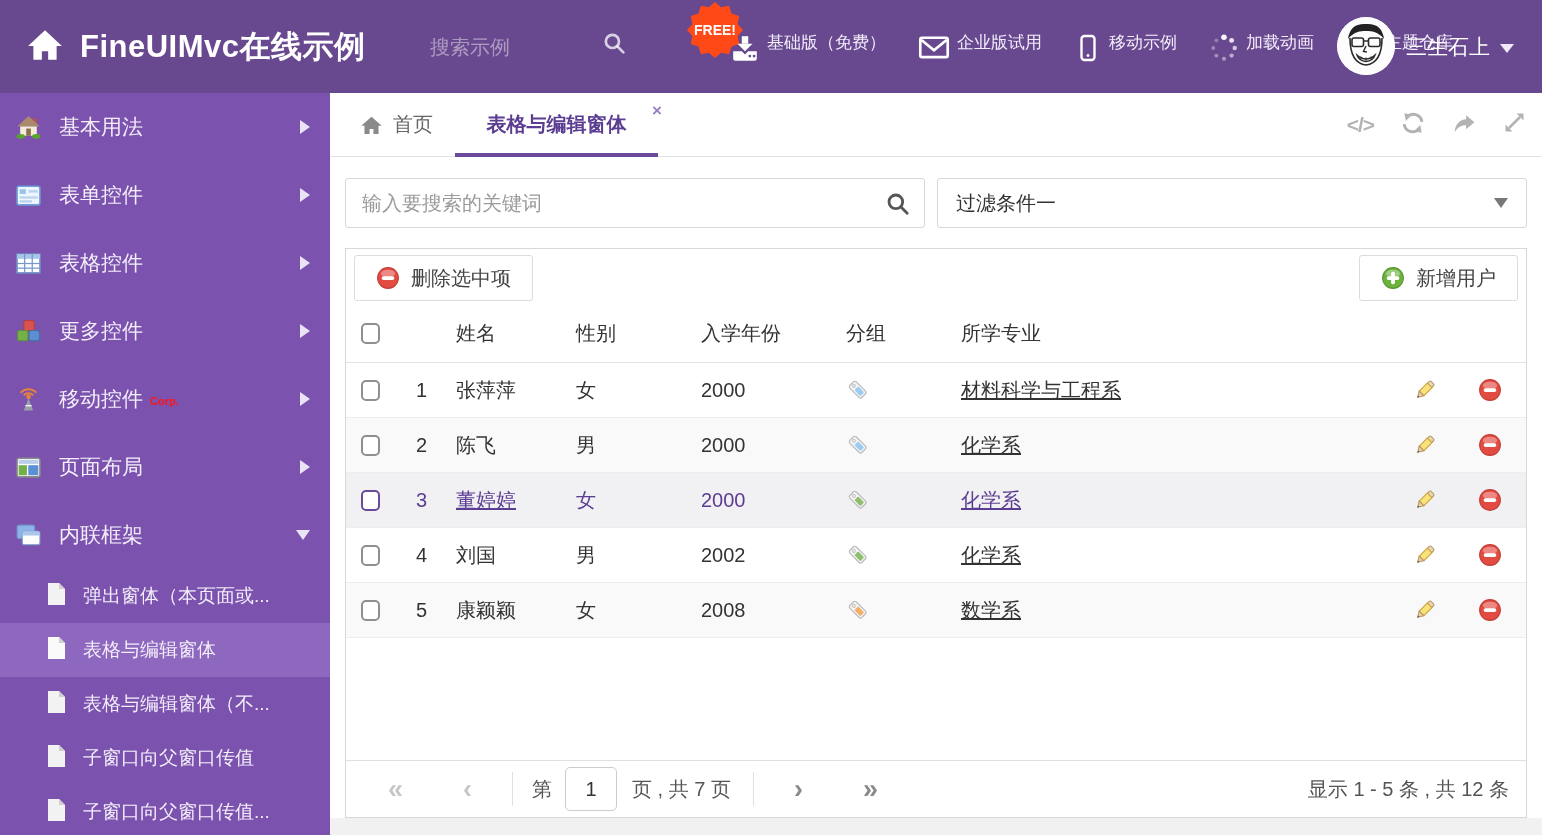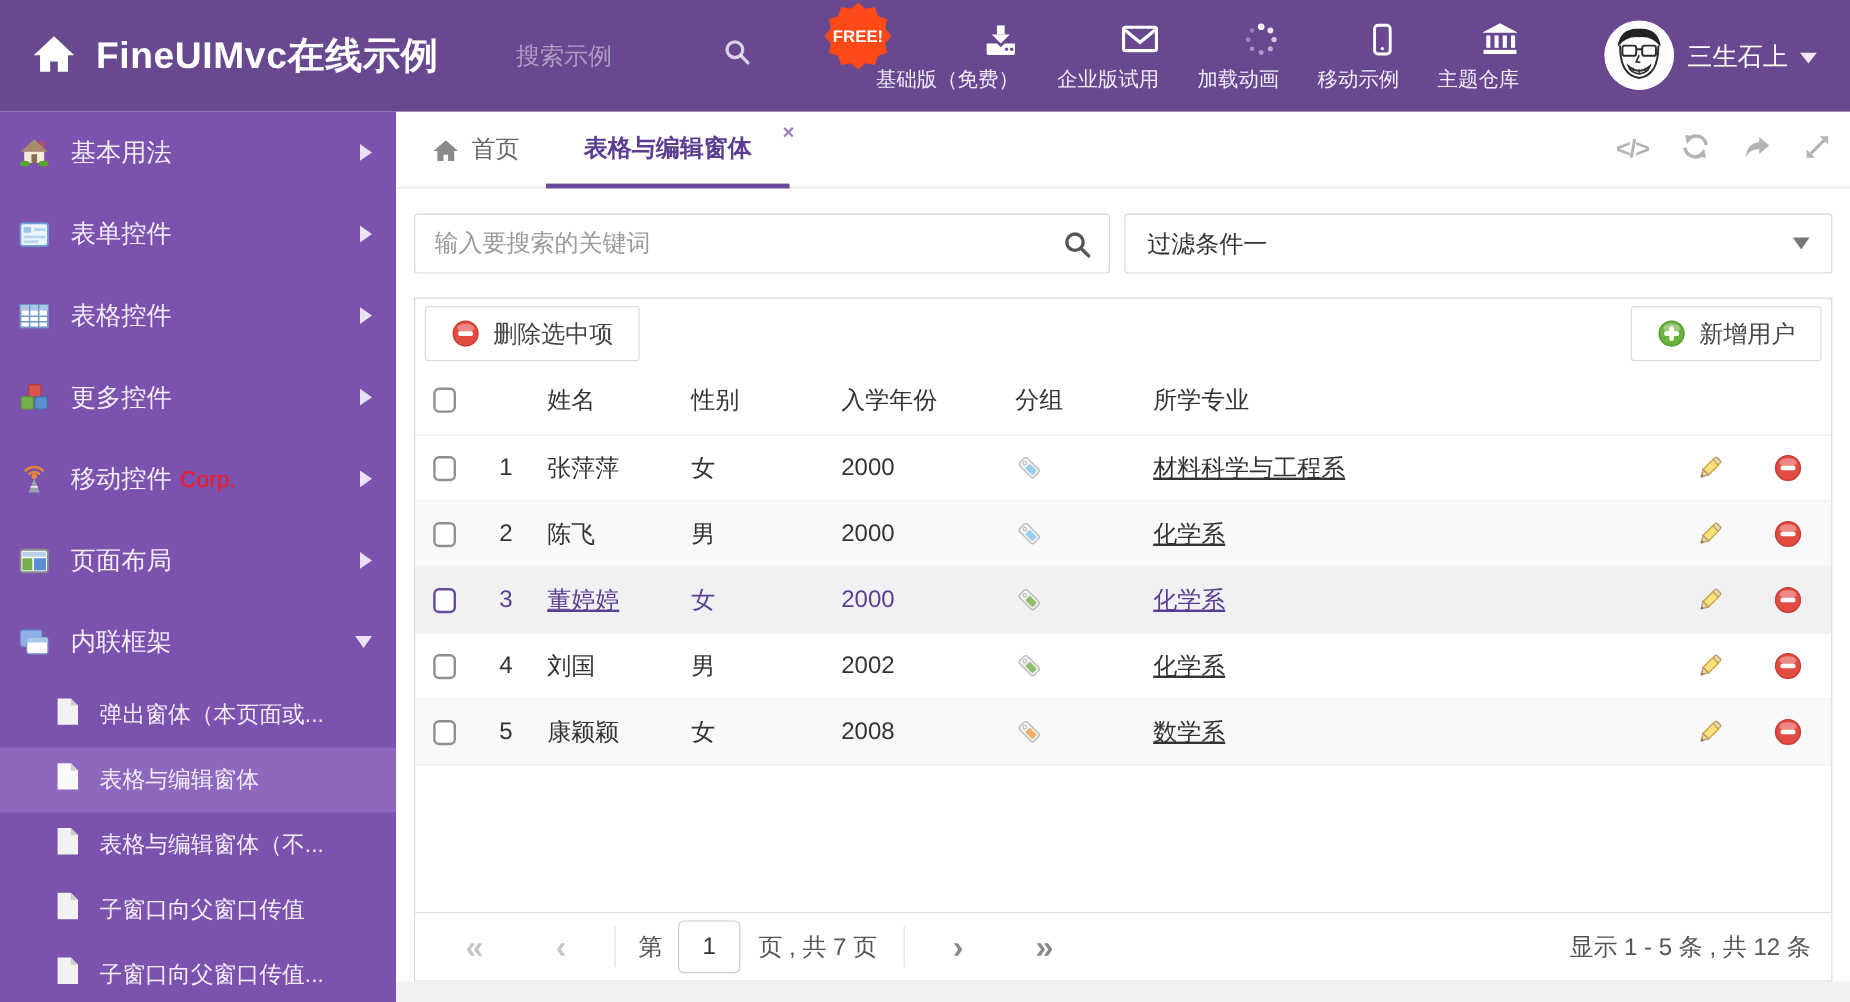--- a/index.html
+++ b/index.html
@@ -12,38 +12,38 @@
     background:#68498f; z-index:10; }
   .logo-home { position:absolute; left:26px; top:28px; }
   .logo-text { position:absolute; left:80px; top:26px; color:#fff; font-size:31px;
     font-weight:bold; letter-spacing:.5px; white-space:nowrap;text-align:right; }
   .hdr-search-input { position:absolute; left:430px; top:32px; width:160px; height:30px;
     background:transparent; border:none; outline:none; color:#fff; font-size:20px; font-family:inherit; }
   .hdr-search-input::placeholder { color:rgba(255,255,255,.45); }
   .hdr-mag { position:absolute; left:602px; top:31px; cursor:pointer; }
   .free-badge { position:absolute; left:687px; top:2px; width:56px; height:56px; }
   .hdr-nav { position:absolute; left:714px; top:0; height:93px; display:flex; align-items:center; }
-  .nav-item { display:flex; flex-direction:column; align-items:flex-end; gap:7px;
+  .nav-item { display:flex; flex-direction:row; align-items:flex-start; gap:7px;
     padding:0 16px; color:#f2ecfa; font-size:17px; cursor:pointer; white-space:nowrap; }
   .nav-item .nico { height:32px; display:flex; align-items:flex-end; }
   .avatar { position:absolute; left:1337px; top:17px; width:58px; height:58px; border-radius:50%;
     background:#fdfdfd; overflow:hidden; cursor:pointer; }
   .hdr-user { position:absolute; left:1406px; top:33px; display:flex; align-items:center; gap:10px;
     color:#fff; font-size:21px; cursor:pointer; }
   .tri-d-w { width:0; height:0; border-top:9px solid #efe9f8;
     border-left:7px solid transparent; border-right:7px solid transparent; margin-top:3px; }
 
   
   .sidebar { position:absolute; top:93px; left:0; width:330px; height:742px;
     background:#7b52ae; color:#f2edf9; }
   .side-item { height:68px; display:flex; align-items:center; padding:0 20px 0 15px;
     font-size:21px; cursor:pointer; }
   .side-item .sico { width:27px; height:27px; flex:0 0 27px; }
   .side-item .slbl { margin-left:17px; }
-  .corp-badge { color:#ff1515; font-size:19px; font-weight:normal; margin-left:7px; margin-top:4px; }
+  .corp-badge { color:#ff1515; font-size:11px; font-weight:bold; margin-left:7px; margin-top:4px; }
   .side-arrow { margin-left:auto; }
   .tri-r { width:0; height:0; border-left:10px solid #eae3f5;
     border-top:7px solid transparent; border-bottom:7px solid transparent; }
   .tri-d { width:0; height:0; border-top:10px solid #eae3f5;
     border-left:7px solid transparent; border-right:7px solid transparent; }
   .side-subitem { height:54px; display:flex; align-items:center; padding-left:46px;
     font-size:19px; cursor:pointer; }
   .side-subitem.active { background:#8d68be; }
   .side-subitem .flbl { margin-left:16px; white-space:nowrap; }
 
@@ -167,41 +167,41 @@
         <span class="nico">
           <svg width="32" height="30" viewBox="0 0 28 26" fill="none" stroke="#fff" stroke-width="2.3">
               <rect x="2" y="4" width="24" height="17" rx="1.5"></rect>
               <polyline points="3,6 14,15 25,6"></polyline>
             </svg>
         </span>
         <span>企业版试用</span>
       </div>
       <div class="nav-item">
         <span class="nico">
+          <svg width="28" height="30" viewBox="0 0 28 28" fill="none" stroke="#fff" stroke-width="2.4">
+              <rect x="7.5" y="2" width="13" height="24" rx="3"></rect>
+              <circle cx="14" cy="21.5" r="1.4" fill="#fff" stroke="none"></circle>
+            </svg>
+        </span>
+        <span>移动示例</span>
+      </div>
+      <div class="nav-item">
+        <span class="nico">
           <svg width="30" height="30" viewBox="0 0 28 28" fill="#fff">
               <circle cx="14" cy="4" r="2.6" opacity=".95"></circle>
               <circle cx="21.1" cy="6.9" r="2.3" opacity=".85"></circle>
               <circle cx="24" cy="14" r="2.1" opacity=".7"></circle>
               <circle cx="21.1" cy="21.1" r="2" opacity=".55"></circle>
               <circle cx="14" cy="24" r="1.9" opacity=".45"></circle>
               <circle cx="6.9" cy="21.1" r="1.8" opacity=".4"></circle>
               <circle cx="4" cy="14" r="1.8" opacity=".35"></circle>
               <circle cx="6.9" cy="6.9" r="1.8" opacity=".3"></circle>
             </svg>
         </span>
         <span>加载动画</span>
-      </div>
-      <div class="nav-item">
-        <span class="nico">
-          <svg width="28" height="30" viewBox="0 0 28 28" fill="none" stroke="#fff" stroke-width="2.4">
-              <rect x="7.5" y="2" width="13" height="24" rx="3"></rect>
-              <circle cx="14" cy="21.5" r="1.4" fill="#fff" stroke="none"></circle>
-            </svg>
-        </span>
-        <span>移动示例</span>
       </div>
       <div class="nav-item">
         <span class="nico">
           <svg width="32" height="30" viewBox="0 0 28 26" fill="#fff">
               <polygon points="14,1 27,8 1,8"></polygon>
               <rect x="4" y="10" width="3" height="9"></rect>
               <rect x="10" y="10" width="3" height="9"></rect>
               <rect x="16" y="10" width="3" height="9"></rect>
               <rect x="22" y="10" width="3" height="9"></rect>
               <rect x="2" y="20.5" width="24" height="3"></rect>

